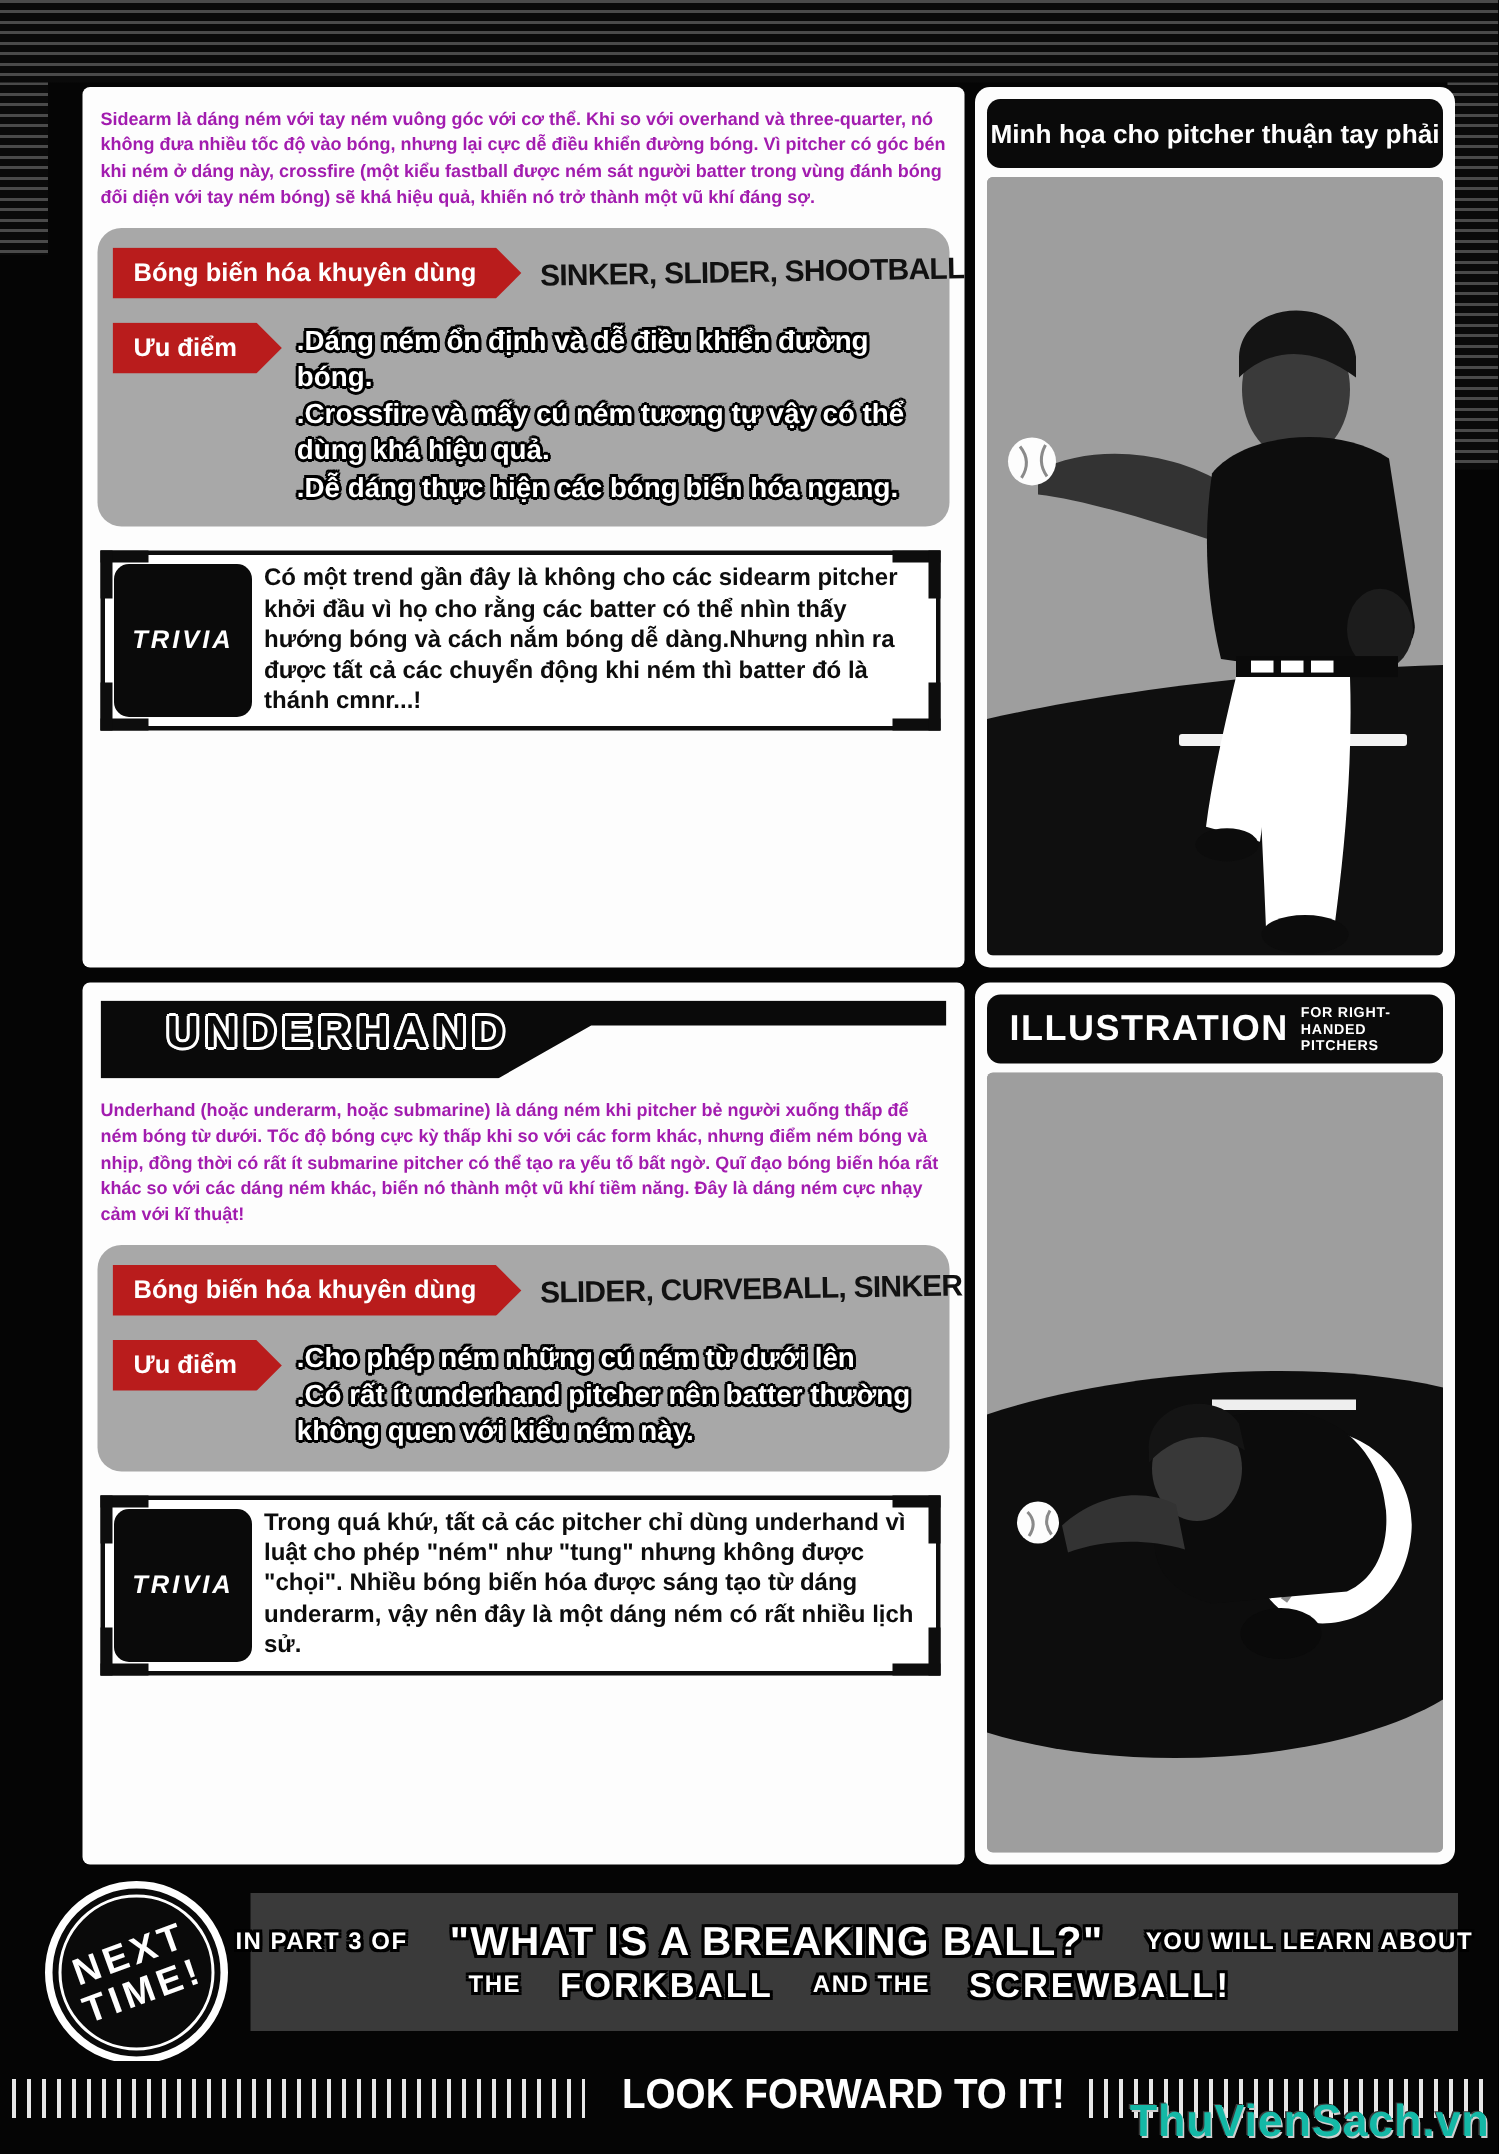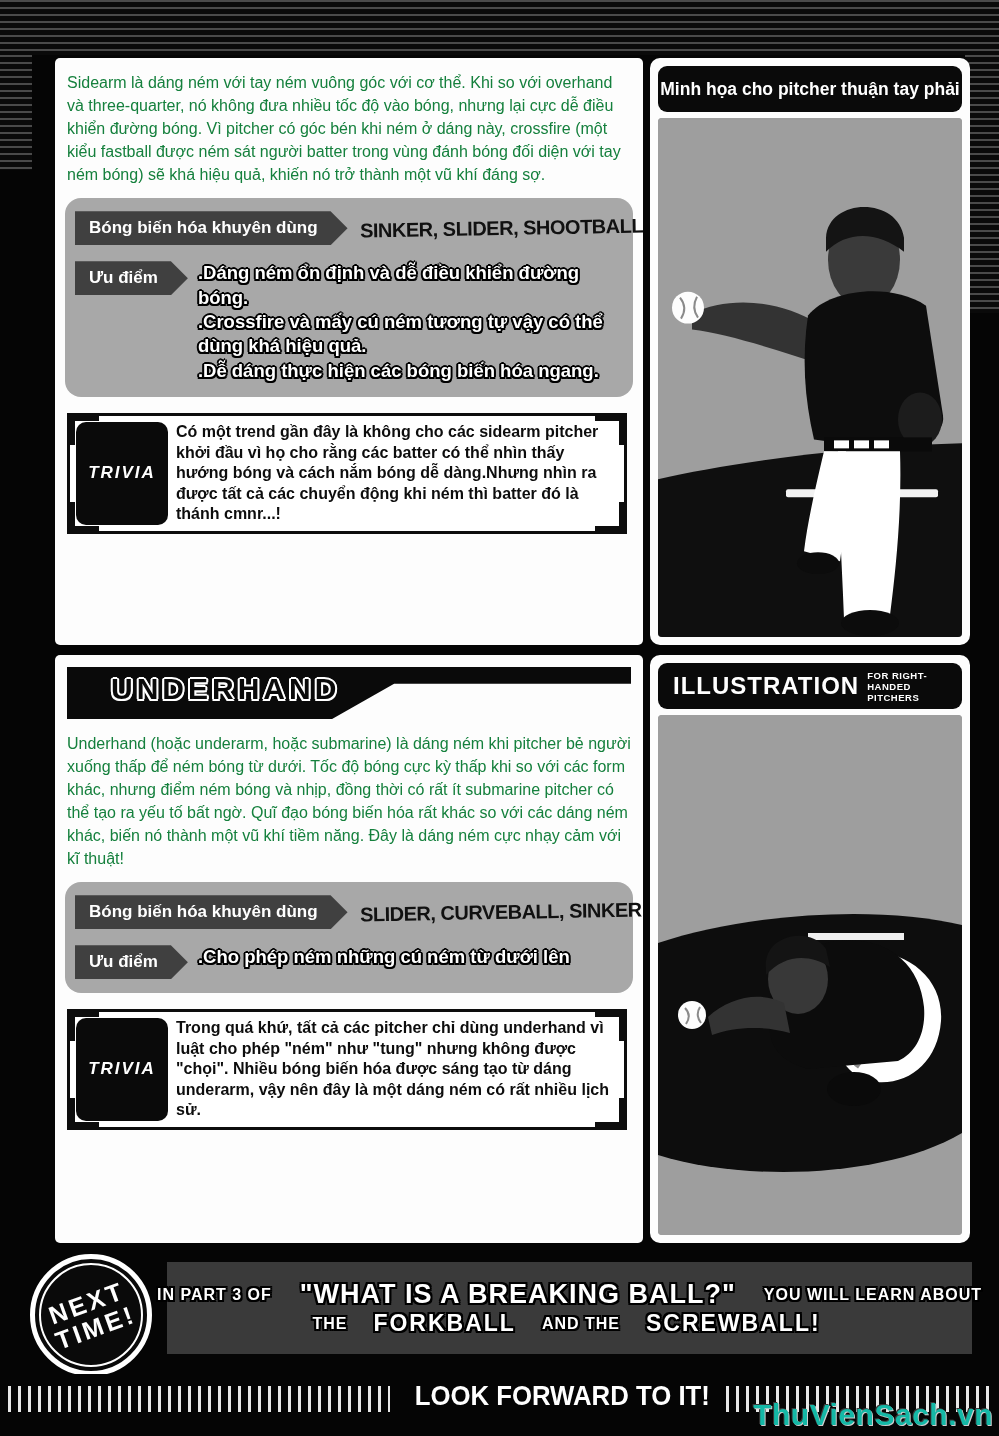--- a/index.html
+++ b/index.html
@@ -17,24 +17,24 @@
   .panel-left2{left:55px;top:655px;width:588px;height:588px;border-radius:5px;}
   .panel-right1{left:650px;top:58px;width:320px;height:587px;border-radius:10px;}
   .panel-right2{left:650px;top:655px;width:320px;height:588px;border-radius:10px;}
 
   .sec-header{position:relative;margin:12px 12px 0 12px;height:52px;background:#0a0a0a;
     clip-path:polygon(0 0,100% 0,100% 32%,58% 32%,47% 100%,0 100%);}
   .sec-title{position:absolute;left:44px;top:5px;font-size:30px;font-weight:bold;letter-spacing:4px;
     color:#0a0a0a;
     text-shadow:2px 0 0 #fff,-2px 0 0 #fff,0 2px 0 #fff,0 -2px 0 #fff,
                 1.5px 1.5px 0 #fff,-1.5px 1.5px 0 #fff,1.5px -1.5px 0 #fff,-1.5px -1.5px 0 #fff;}
-  .body-text{margin:13px 12px 0 12px;font-size:16px;font-weight:normal;line-height:1.44;color:#15803d;}
+  .body-text{margin:13px 12px 0 12px;font-size:12px;font-weight:bold;line-height:1.44;color:#a21caf;}
 
   .gray-box{margin:12px 10px 0 10px;background:#a8a8a8;border-radius:16px;padding:13px 10px 14px 10px;}
-  .arrow-label{display:inline-block;background:#404040;color:#fff;font-weight:bold;font-size:17px;
+  .arrow-label{display:inline-block;background:#b91c1c;color:#fff;font-weight:bold;font-size:17px;
     padding:7px 30px 7px 14px;
     clip-path:polygon(0 0,calc(100% - 17px) 0,100% 50%,calc(100% - 17px) 100%,0 100%);
     white-space:nowrap;}
   .rec-row{display:flex;align-items:center;}
   .rec-pitches{margin-left:12px;font-size:20px;font-weight:bold;color:#111;letter-spacing:-0.5px;
     transform:rotate(-1deg);white-space:nowrap;}
   .pros-row{display:flex;align-items:flex-start;margin-top:16px;}
   .pros-list{margin-left:10px;flex:1;}
   .pro-line{font-size:18.5px;font-weight:bold;color:#fff;line-height:1.32;
     text-shadow:2px 0 0 #000,-2px 0 0 #000,0 2px 0 #000,0 -2px 0 #000,
@@ -165,20 +165,21 @@
     <div class="body-text">Underhand (hoặc underarm, hoặc submarine) là dáng ném khi pitcher bẻ người xuống thấp để ném bóng từ dưới. Tốc độ bóng cực kỳ thấp khi so với các form khác, nhưng điểm ném bóng và nhịp, đồng thời có rất ít submarine pitcher có thể tạo ra yếu tố bất ngờ. Quĩ đạo bóng biến hóa rất khác so với các dáng ném khác, biến nó thành một vũ khí tiềm năng. Đây là dáng ném cực nhạy cảm với kĩ thuật!</div>
     <div class="gray-box">
       <div class="rec-row">
         <span class="arrow-label">Bóng biến hóa khuyên dùng</span>
         <span class="rec-pitches">SLIDER, CURVEBALL, SINKER</span>
       </div>
       <div class="pros-row">
         <span class="arrow-label">Ưu điểm</span>
         <div class="pros-list">
           <div class="pro-line">.Cho phép ném những cú ném từ dưới lên</div>
+          <div class="pro-line">.Có rất ít underhand pitcher nên batter thường không quen với kiểu ném này.</div>
         </div>
       </div>
     </div>
     <div class="trivia-box">
       <div class="cb cb-tl"></div>
       <div class="cb cb-tr"></div>
       <div class="cb cb-bl"></div>
       <div class="cb cb-br"></div>
       <div class="trivia-badge">
         <span>TRIVIA</span>

